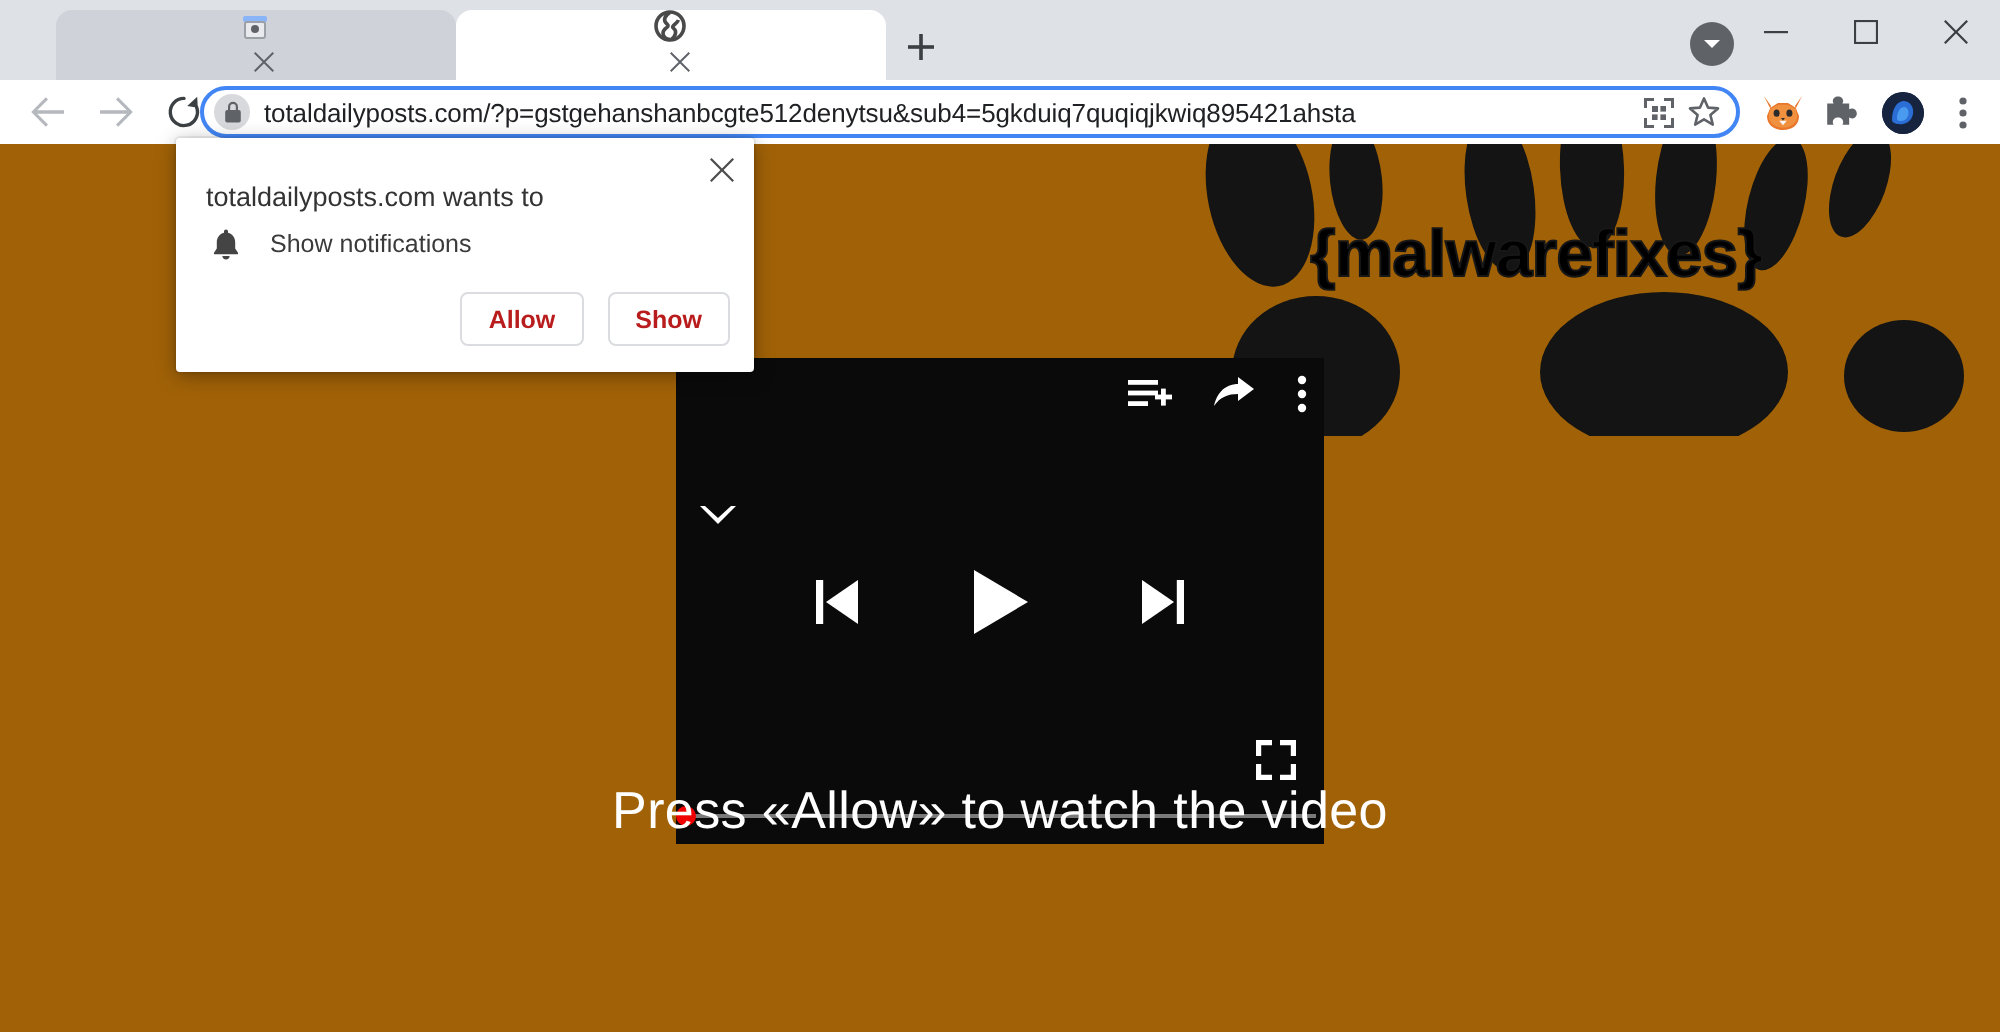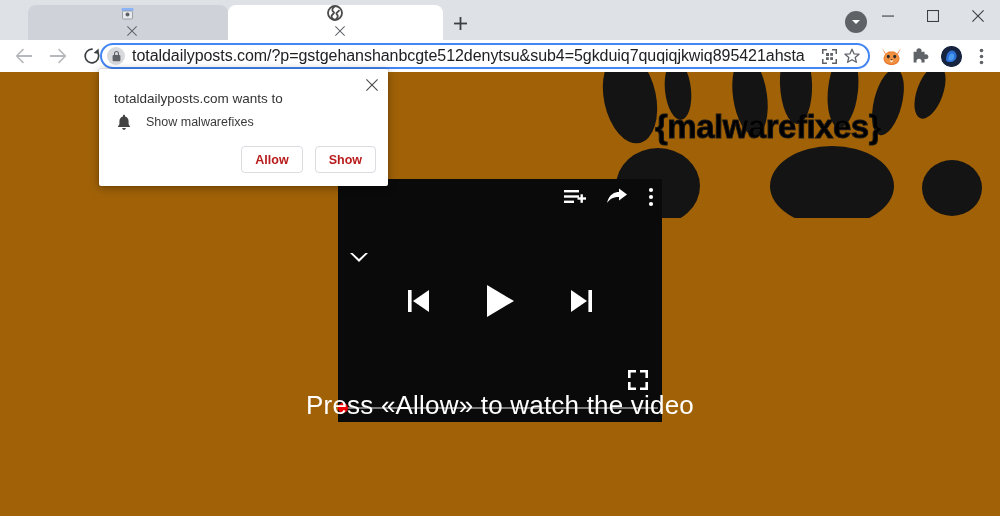--- a/index.html
+++ b/index.html
@@ -158,21 +158,21 @@
     border-radius: 50%;
     background: #d8d9dc;
     display: flex;
     align-items: center;
     justify-content: center;
     flex: 0 0 18px;
     margin-right: 7px;
   }
   .url-text {
     flex: 1 1 auto;
-    font-size: 16px;
+    font-size: 13px;
     color: #202124;
     white-space: nowrap;
     overflow: hidden;
     letter-spacing: -0.05px;
   }
   .omni-icon {
     width: 20px; height: 20px;
     flex: 0 0 20px;
     display: flex;
     align-items: center;
@@ -296,21 +296,21 @@
     width: 1000px;
     text-align: center;
     color: #fff;
     font-size: 26px;
     letter-spacing: .2px;
   }
 
   
   .perm {
     position: absolute;
-    left: 99px; top: 69px;
+    left: 88px; top: 69px;
     width: 289px; height: 117px;
     background: #fff;
     border-radius: 2px;
     box-shadow: 0 2px 10px rgba(0,0,0,.35), 0 0 0 1px rgba(0,0,0,.06);
     z-index: 60;
   }
   .perm-close {
     position: absolute;
     right: 7px; top: 7px;
     width: 18px; height: 18px;
@@ -621,21 +621,21 @@
 
     <div class="perm-title">totaldailyposts.com wants to</div>
 
     <div class="perm-row">
       <span class="bell-wrap">
         <svg width="14" height="16" viewBox="0 0 14 16">
           <path d="M7 0.8 C7.6 0.8 8 1.2 8 1.8 L8 2.4 C10.2 2.9 11.6 4.8 11.6 7.2 L11.6 10.2 L13 12.4 L13 13.1 L1 13.1 L1 12.4 L2.4 10.2 L2.4 7.2 C2.4 4.8 3.8 2.9 6 2.4 L6 1.8 C6 1.2 6.4 0.8 7 0.8 Z" fill="#444"></path>
           <path d="M5.2 14 L8.8 14 C8.8 15.1 8 15.8 7 15.8 C6 15.8 5.2 15.1 5.2 14 Z" fill="#444"></path>
         </svg>
       </span>
-      <span class="perm-label">Show malwarefixes</span>
+      <span class="perm-label">Show notifications</span>
     </div>
 
     <div class="perm-actions">
       <button class="perm-btn">Allow</button>
       <button class="perm-btn">Show</button>
     </div>
   </div>
 
 </div>
 

